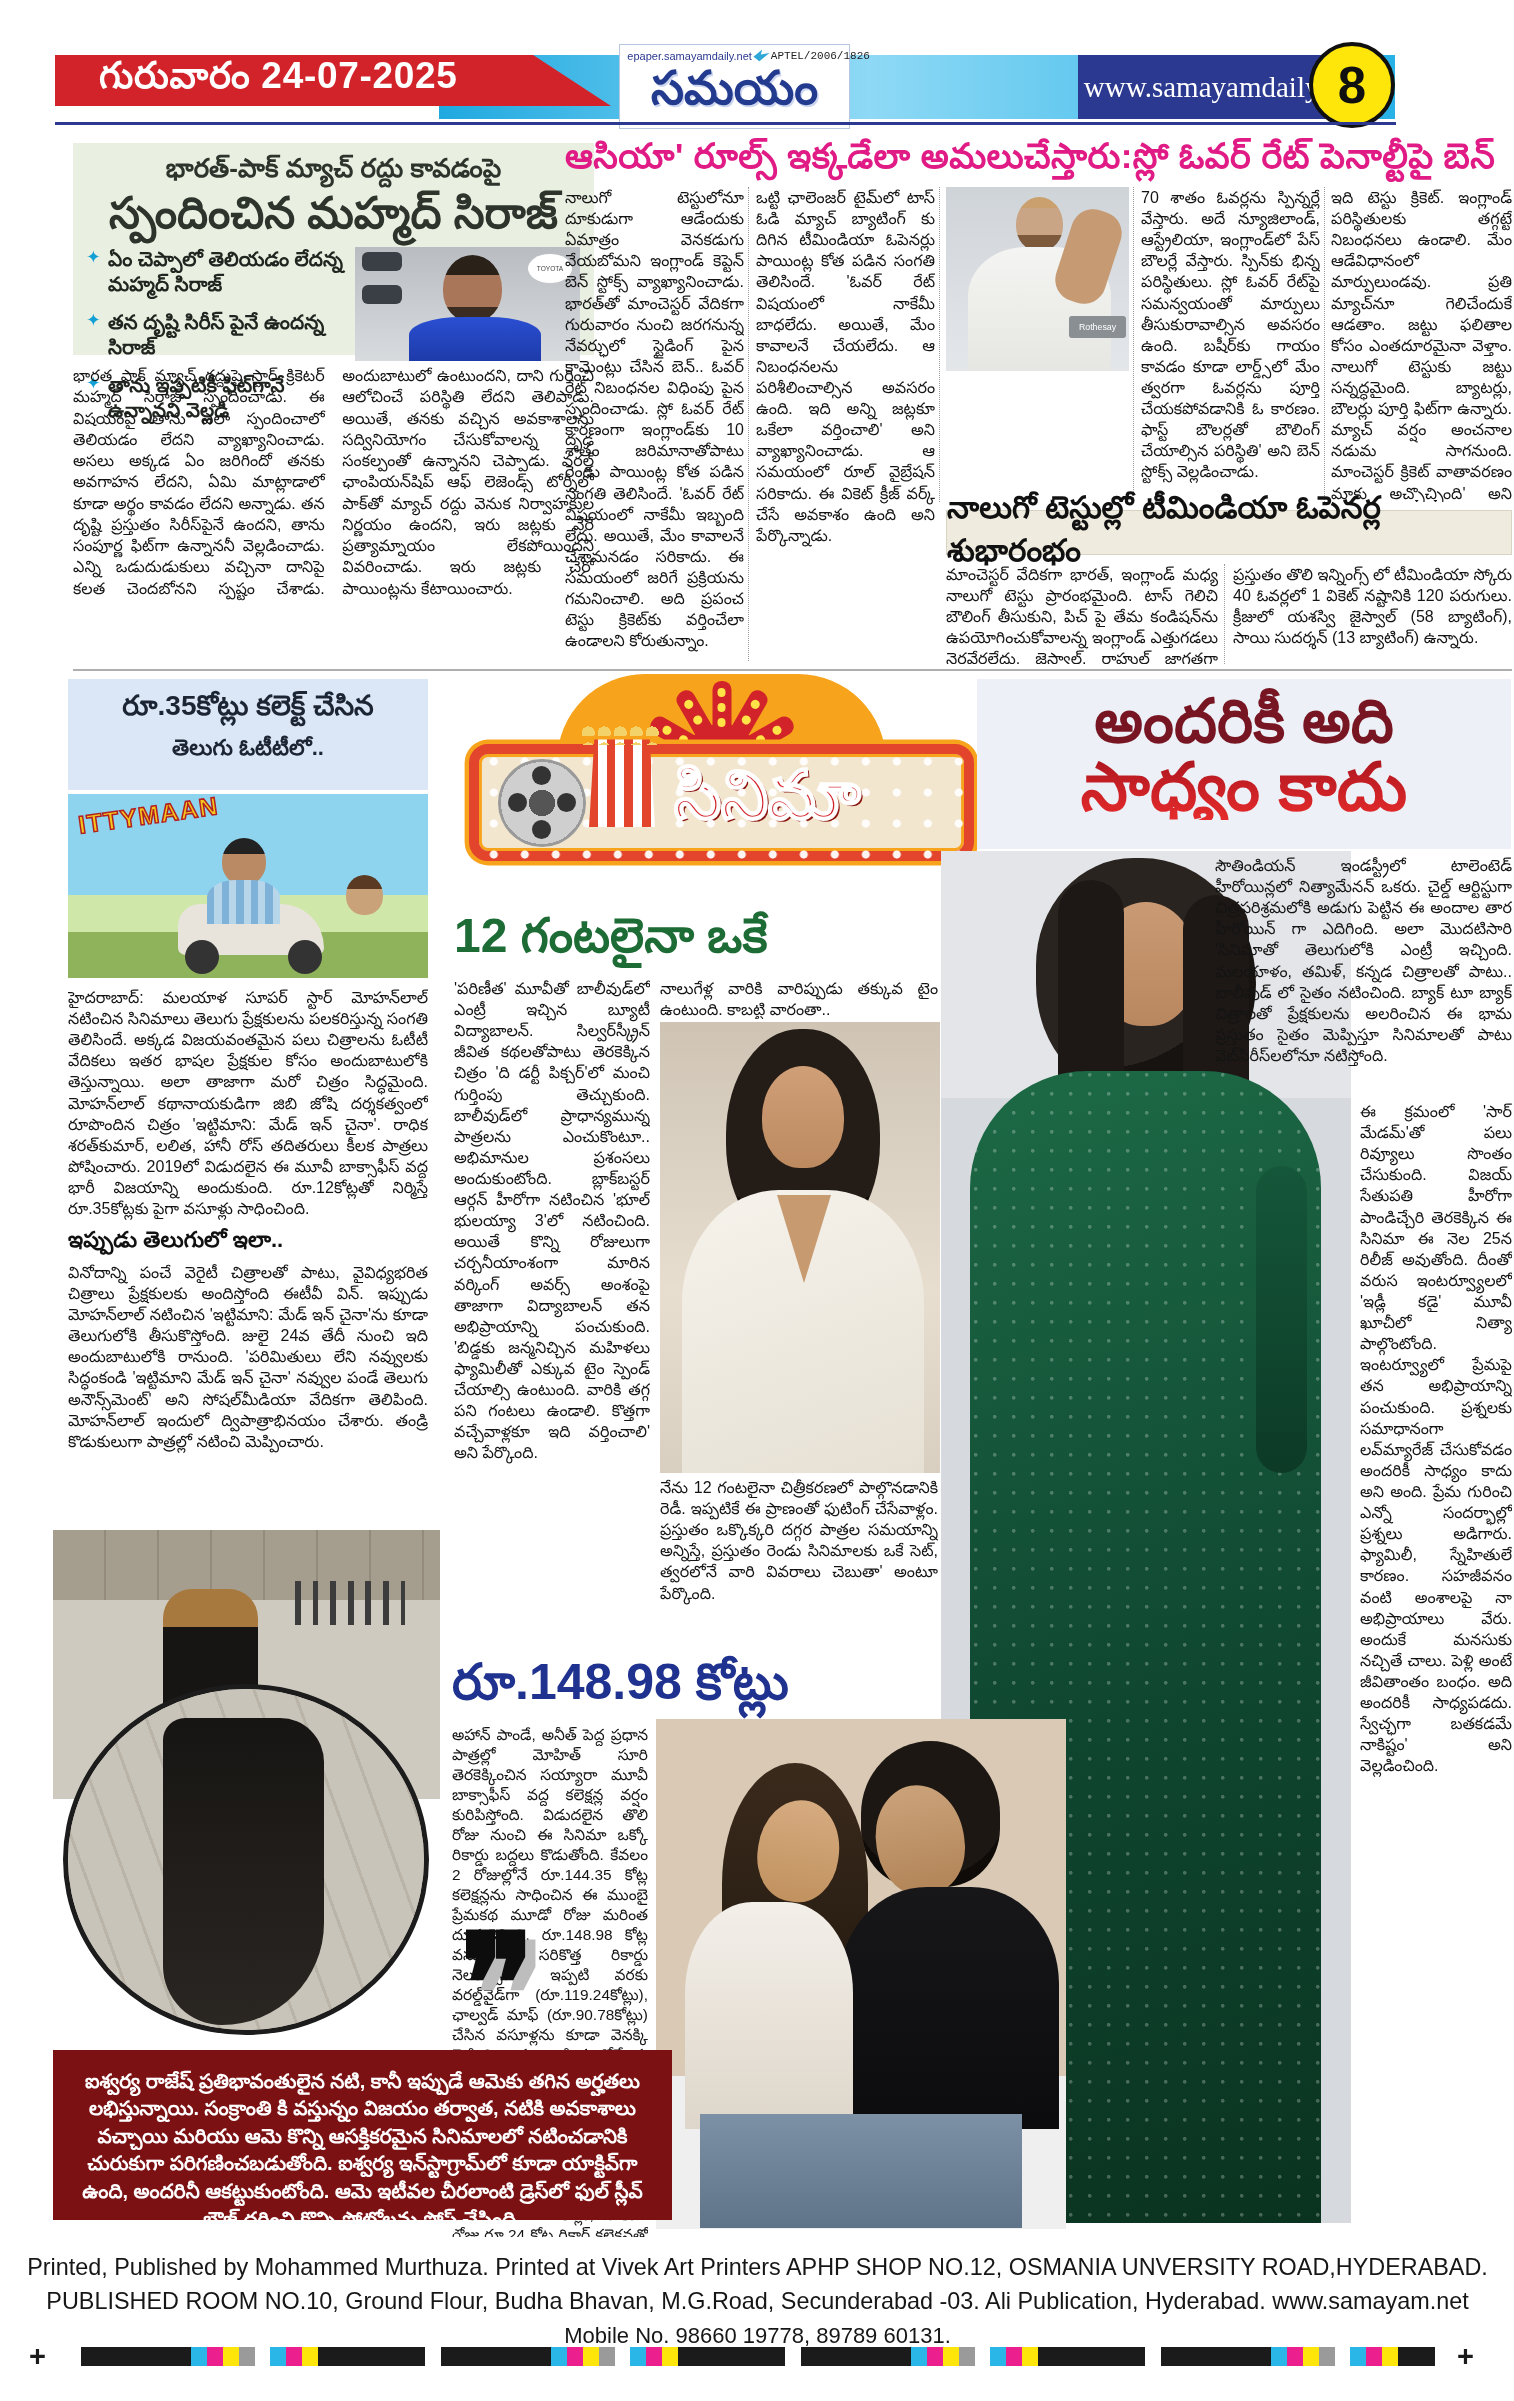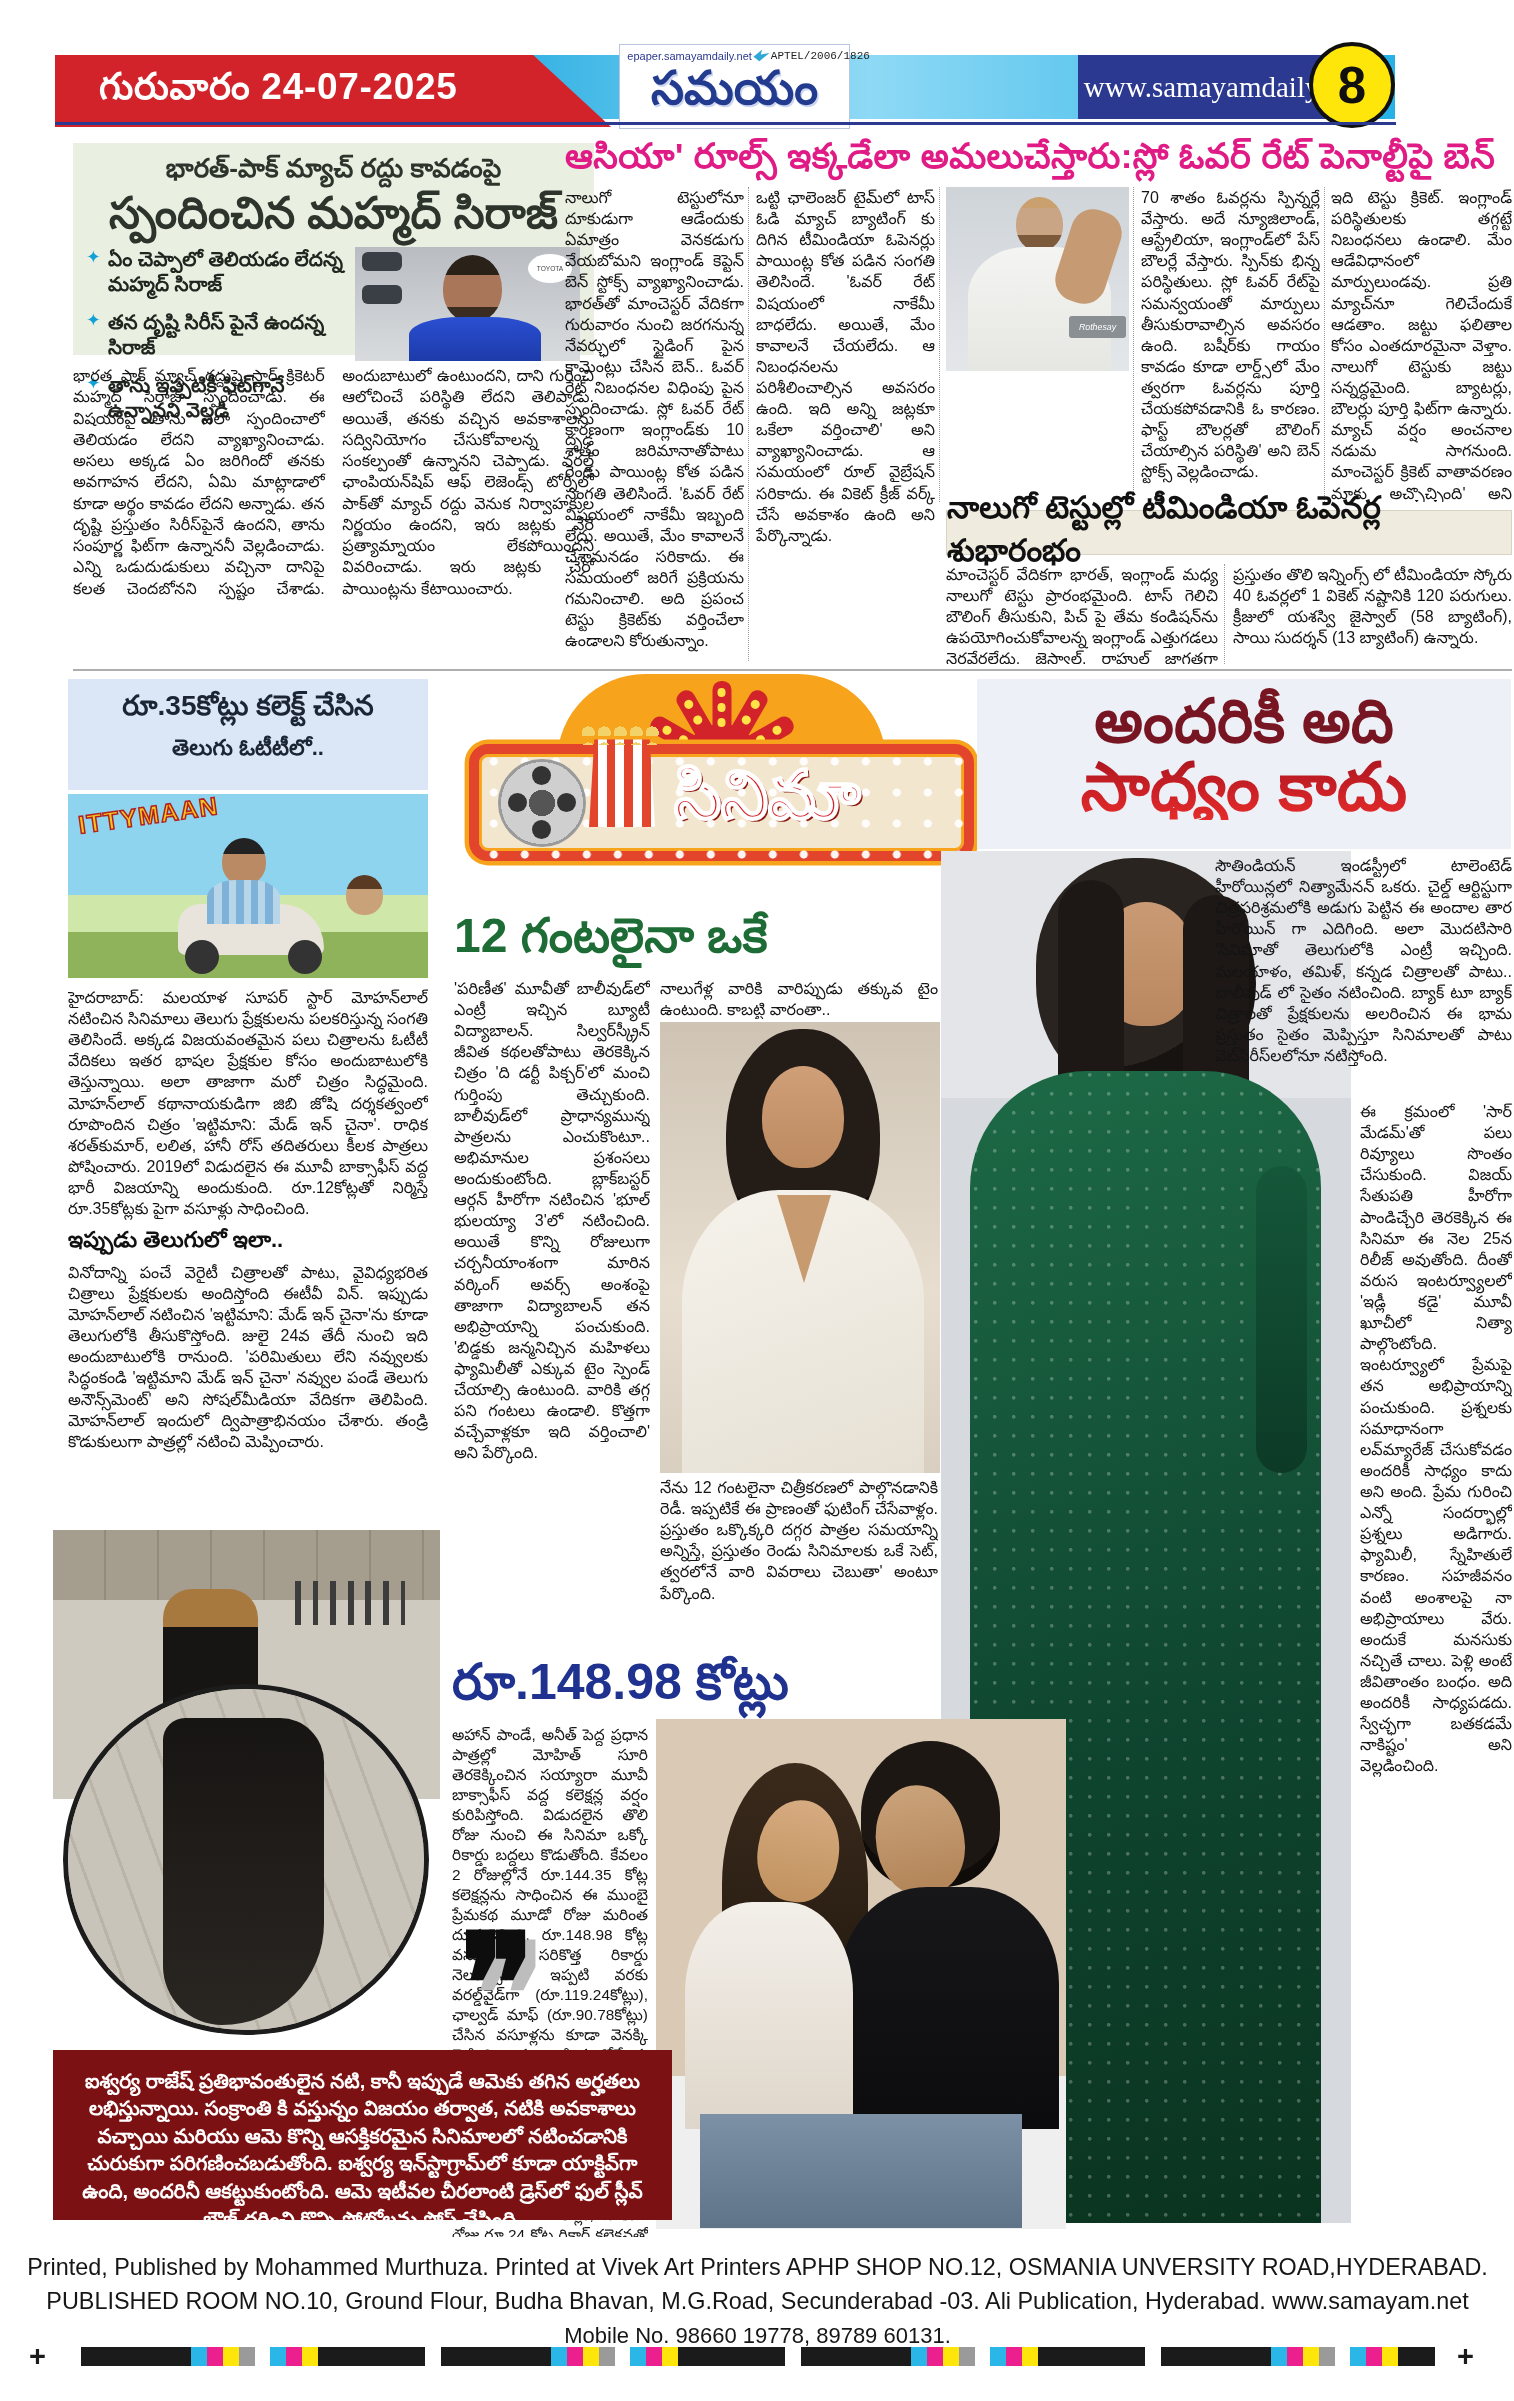--- a/index.html
+++ b/index.html
@@ -95,21 +95,21 @@
        #9a9a9a 158px 174px, #ffffff 174px 189px, #2bb6e8 189px 205px, #ec1f8e 205px 221px,
        #ffe60a 221px 237px, #1b1b1b 237px 344px, #ffffff 344px 360px); }
   .cropmark { position:absolute; font-size:29px; color:#1b1b1b; font-weight:bold; }
 </style>
 </head>
 <body>
 
 <div id="page">
 
   <div class="abs hdr-cyan" style="left:439px;top:55px;width:956px;height:64px;"></div>
-  <div class="abs hdr-red" style="left:55px;top:55px;width:556px;height:72px;">
+  <div class="abs hdr-red" style="left:55px;top:55px;width:556px;height:51px;">
     <div class="hdr-date">గురువారం 24-07-2025</div>
   </div>
   <div class="abs hdr-navy" style="left:1078px;top:55px;width:288px;height:64px;">
     <div class="hdr-site">www.samayamdaily.net</div>
   </div>
   <div class="abs page-circ" style="left:1309px;top:42px;width:86px;height:86px;">
     <span>8</span>
   </div>
   <div class="abs logo-box" style="left:619px;top:44px;width:231px;height:85px;">
     <div class="logo-top">
@@ -155,21 +155,21 @@
   <div class="abs body2col jt" style="left:73px;top:365px;width:521px;height:297px;overflow:hidden;">భారత పాక్ మ్యాచ్ రద్దుపై స్టార్ క్రికెటర్ మహ్మద్ సిరాజ్ స్పందించాడు. ఈ విషయంపై తాను ఎలా స్పందించాలో తెలియడం లేదని వ్యాఖ్యానించాడు. అసలు అక్కడ ఏం జరిగిందో తనకు అవగాహన లేదని, ఏమి మాట్లాడాలో కూడా అర్థం కావడం లేదని అన్నాడు. తన దృష్టి ప్రస్తుతం సిరీస్‌పైనే ఉందని, తాను సంపూర్ణ ఫిట్‌గా ఉన్నాననీ వెల్లడించాడు. ఎన్ని ఒడుదుడుకులు వచ్చినా దానిపై కలత చెందబోనని స్పష్టం చేశాడు. అందుబాటులో ఉంటుందని, దాని గురించి ఆలోచించే పరిస్థితి లేదని తెలిపాడు. అయితే, తనకు వచ్చిన అవకాశాలను సద్వినియోగం చేసుకోవాలన్న దృఢ సంకల్పంతో ఉన్నానని చెప్పాడు. వరల్డ్ ఛాంపియన్‌షిప్ ఆఫ్ లెజెండ్స్ టోర్నీలో పాక్‌తో మ్యాచ్ రద్దు వెనుక నిర్వాహకుల నిర్ణయం ఉందని, ఇరు జట్లకు వేరే ప్రత్యామ్నాయం లేకపోయిందని వివరించాడు. ఇరు జట్లకు చెరో పాయింట్లను కేటాయించారు.</div>
 
   <div class="abs mag-head" style="left:565px;top:136px;width:947px;">ఆసియా' రూల్స్ ఇక్కడేలా అమలుచేస్తారు:స్లో ఓవర్ రేట్ పెనాల్టీపై బెన్</div>
 
   <div class="abs colsmall jt" style="left:565px;top:187px;width:179px;height:474px;overflow:hidden;">నాలుగో టెస్టులోనూ దూకుడుగా ఆడేందుకు ఏమాత్రం వెనకడుగు వేయబోమని ఇంగ్లాండ్ కెప్టెన్ బెన్ స్టోక్స్ వ్యాఖ్యానించాడు. భారత్‌తో మాంచెస్టర్ వేదికగా గురువారం నుంచి జరగనున్న నేవర్ఛులో స్టైడింగ్ పైన కామెంట్లు చేసిన బెన్.. ఓవర్ రేట్ నిబంధనల విధింపు పైన స్పందించాడు. స్లో ఓవర్ రేట్ కారణంగా ఇంగ్లాండ్‌కు 10 శాతం జరిమానాతోపాటు రెండు పాయింట్ల కోత పడిన సంగతి తెలిసిందే. 'ఓవర్ రేట్ విషయంలో నాకేమీ ఇబ్బంది లేదు. అయితే, మేం కావాలనే చేశామనడం సరికాదు. ఈ సమయంలో జరిగే ప్రక్రియను గమనించాలి. అది ప్రపంచ టెస్టు క్రికెట్‌కు వర్తించేలా ఉండాలని కోరుతున్నాం.</div>
   <div class="abs dotted-v" style="left:748px;top:187px;height:474px;"></div>
   <div class="abs colsmall jt" style="left:756px;top:187px;width:179px;height:474px;overflow:hidden;">ఒట్టి ఛాలెంజర్ టైమ్‌లో టాస్ ఓడి మ్యాచ్ బ్యాటింగ్ కు దిగిన టీమిండియా ఓపెనర్లు పాయింట్ల కోత పడిన సంగతి తెలిసిందే. 'ఓవర్ రేట్ విషయంలో నాకేమీ బాధలేదు. అయితే, మేం కావాలనే చేయలేదు. ఆ నిబంధనలను పరిశీలించాల్సిన అవసరం ఉంది. ఇది అన్ని జట్లకూ ఒకేలా వర్తించాలి' అని వ్యాఖ్యానించాడు. ఆ సమయంలో రూల్ వైబ్రేషన్ సరికాదు. ఈ వికెట్ క్రీజ్ వర్క్ చేసే అవకాశం ఉంది అని పేర్కొన్నాడు.</div>
   <div class="abs dotted-v" style="left:939px;top:187px;height:315px;"></div>
 
   <div class="abs" style="left:946px;top:187px;width:183px;height:315px;overflow:hidden;">
-    <div class="ph stokes-ph" style="position:relative;width:183px;height:184px;font-style:italic;">
+    <div class="ph stokes-ph" style="position:relative;width:183px;height:184px;">
       <div class="head-sk" style="left:70px;top:10.2px;width:47px;height:54px;background:linear-gradient(180deg,#caa06e 0 20%,#caa585 20% 70%,#7d5a3c 70%);"></div>
       <div class="torso" style="left:22px;top:60px;width:143px;height:124px;background:linear-gradient(180deg,#f4f4f2,#e6e6e2);"></div>
       <div class="abs" style="left:117px;top:22px;width:51px;height:95px;background:#c69b73;border-radius:22px;transform:rotate(18deg);"></div>
       <div class="abs" style="left:123px;top:129px;width:57px;height:22px;background:#8a8f94;color:#fff;font-size:8.8px;display:flex;align-items:center;justify-content:center;border-radius:2.9px;">Rothesay</div>
     </div>
 
   </div>
 
   <div class="abs dotted-v" style="left:1133px;top:187px;height:315px;"></div>
   <div class="abs colsmall jt" style="left:1141px;top:187px;width:179px;height:315px;overflow:hidden;">70 శాతం ఓవర్లను స్పిన్నర్లే వేస్తారు. అదే న్యూజిలాండ్, ఆస్ట్రేలియా, ఇంగ్లాండ్‌లో పేస్ బౌలర్లే వేస్తారు. స్పిన్‌కు భిన్న పరిస్థితులు. స్లో ఓవర్ రేట్‌పై సమన్వయంతో మార్పులు తీసుకురావాల్సిన అవసరం ఉంది. బషీర్‌కు గాయం కావడం కూడా లార్డ్స్‌లో మేం త్వరగా ఓవర్లను పూర్తి చేయకపోవడానికి ఓ కారణం. ఫాస్ట్ బౌలర్లతో బౌలింగ్ చేయాల్సిన పరిస్థితి' అని బెన్ స్టోక్స్ వెల్లడించాడు.</div>

